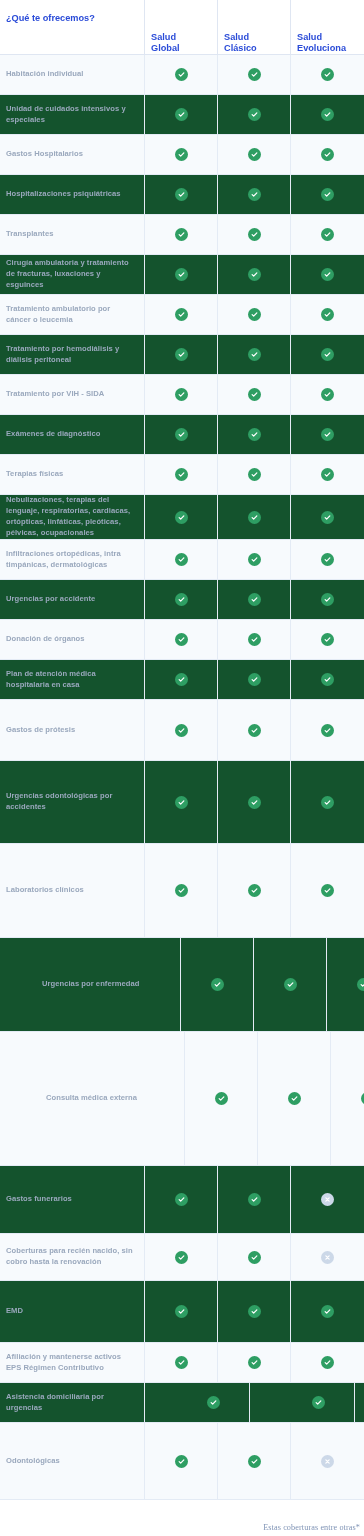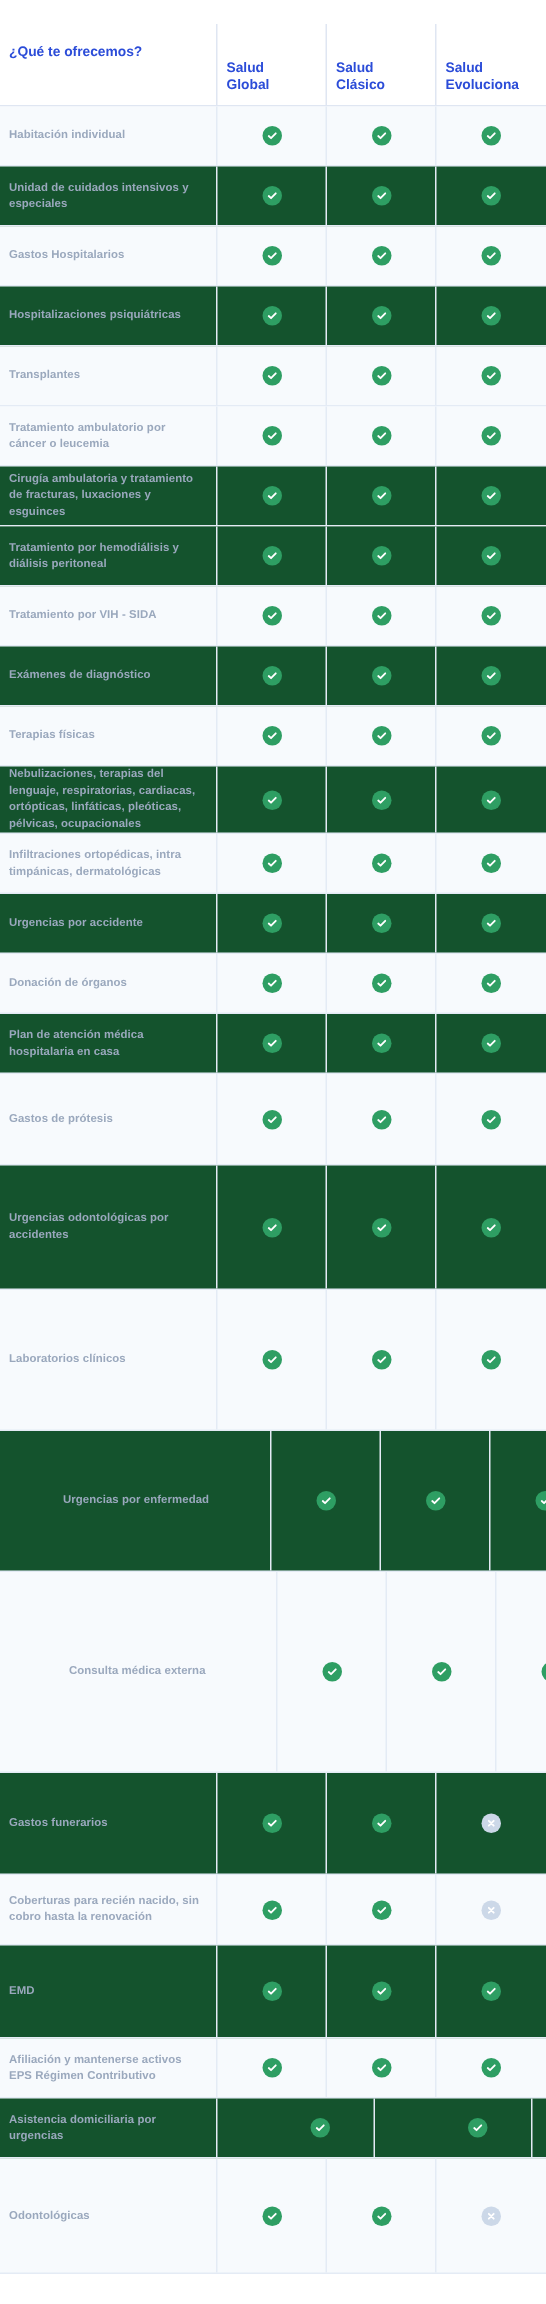--- a/index.html
+++ b/index.html
@@ -15,36 +15,35 @@
     font-family: "Liberation Sans", sans-serif;
     -webkit-font-smoothing: antialiased;
   }
 
   .comparison-table {
     width: 364px;
     height: 1342px;
     display: flex;
     flex-direction: column;
     box-sizing: border-box;
-    margin-top: 16px;
   }
 
   
   .table-head {
     display: flex;
     height: 55px;
     flex: 0 0 55px;
     background: #ffffff;
     border-bottom: 1px solid #dfe6f2;
     box-sizing: border-box;
   }
   .th {
     box-sizing: border-box;
     display: flex;
-    align-items: flex-start;
+    align-items: flex-end;
     padding-top: 24px;
     color: #2b4cd8;
     font-weight: bold;
     font-size: 9.2px;
     line-height: 1.18;
   }
   .th-label {
     box-sizing: border-box;
     width: 145px;
     flex: 0 0 145px;
@@ -275,46 +274,46 @@
           </span>
         </div>
         <div class="cell-mark">
           <span class="icon-yes">
             <svg width="7" height="7" viewBox="0 0 12 12" aria-hidden="true">
               <path d="M2 6.3 L4.6 8.8 L10 3.2" fill="none" stroke="#ffffff" stroke-width="2.1" stroke-linecap="round" stroke-linejoin="round"></path>
             </svg>
           </span>
         </div>
       </div>
+      <div class="row alt" style="height: 40px; flex: 0 0 40px;">
+        <div class="cell-label">Cirugía ambulatoria y tratamiento de fracturas, luxaciones y esguinces</div>
+        <div class="cell-mark">
+          <span class="icon-yes">
+            <svg width="7" height="7" viewBox="0 0 12 12" aria-hidden="true">
+              <path d="M2 6.3 L4.6 8.8 L10 3.2" fill="none" stroke="#ffffff" stroke-width="2.1" stroke-linecap="round" stroke-linejoin="round"></path>
+            </svg>
+          </span>
+        </div>
+        <div class="cell-mark">
+          <span class="icon-yes">
+            <svg width="7" height="7" viewBox="0 0 12 12" aria-hidden="true">
+              <path d="M2 6.3 L4.6 8.8 L10 3.2" fill="none" stroke="#ffffff" stroke-width="2.1" stroke-linecap="round" stroke-linejoin="round"></path>
+            </svg>
+          </span>
+        </div>
+        <div class="cell-mark">
+          <span class="icon-yes">
+            <svg width="7" height="7" viewBox="0 0 12 12" aria-hidden="true">
+              <path d="M2 6.3 L4.6 8.8 L10 3.2" fill="none" stroke="#ffffff" stroke-width="2.1" stroke-linecap="round" stroke-linejoin="round"></path>
+            </svg>
+          </span>
+        </div>
+      </div>
       <div class="row" style="height: 40px; flex: 0 0 40px;">
         <div class="cell-label">Tratamiento ambulatorio por cáncer o leucemia</div>
-        <div class="cell-mark">
-          <span class="icon-yes">
-            <svg width="7" height="7" viewBox="0 0 12 12" aria-hidden="true">
-              <path d="M2 6.3 L4.6 8.8 L10 3.2" fill="none" stroke="#ffffff" stroke-width="2.1" stroke-linecap="round" stroke-linejoin="round"></path>
-            </svg>
-          </span>
-        </div>
-        <div class="cell-mark">
-          <span class="icon-yes">
-            <svg width="7" height="7" viewBox="0 0 12 12" aria-hidden="true">
-              <path d="M2 6.3 L4.6 8.8 L10 3.2" fill="none" stroke="#ffffff" stroke-width="2.1" stroke-linecap="round" stroke-linejoin="round"></path>
-            </svg>
-          </span>
-        </div>
-        <div class="cell-mark">
-          <span class="icon-yes">
-            <svg width="7" height="7" viewBox="0 0 12 12" aria-hidden="true">
-              <path d="M2 6.3 L4.6 8.8 L10 3.2" fill="none" stroke="#ffffff" stroke-width="2.1" stroke-linecap="round" stroke-linejoin="round"></path>
-            </svg>
-          </span>
-        </div>
-      </div>
-      <div class="row alt" style="height: 40px; flex: 0 0 40px;">
-        <div class="cell-label">Cirugía ambulatoria y tratamiento de fracturas, luxaciones y esguinces</div>
         <div class="cell-mark">
           <span class="icon-yes">
             <svg width="7" height="7" viewBox="0 0 12 12" aria-hidden="true">
               <path d="M2 6.3 L4.6 8.8 L10 3.2" fill="none" stroke="#ffffff" stroke-width="2.1" stroke-linecap="round" stroke-linejoin="round"></path>
             </svg>
           </span>
         </div>
         <div class="cell-mark">
           <span class="icon-yes">
             <svg width="7" height="7" viewBox="0 0 12 12" aria-hidden="true">

